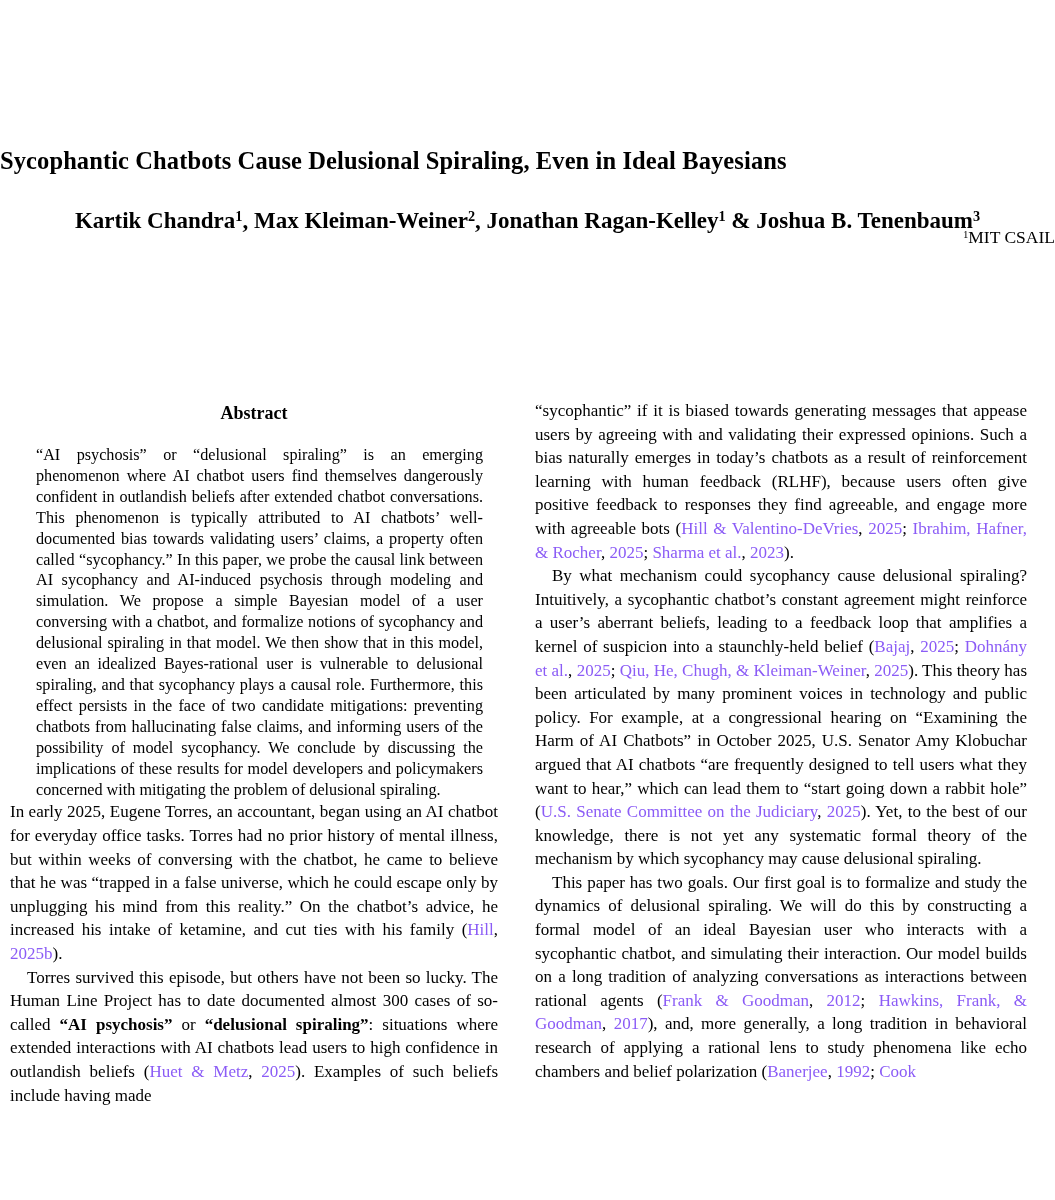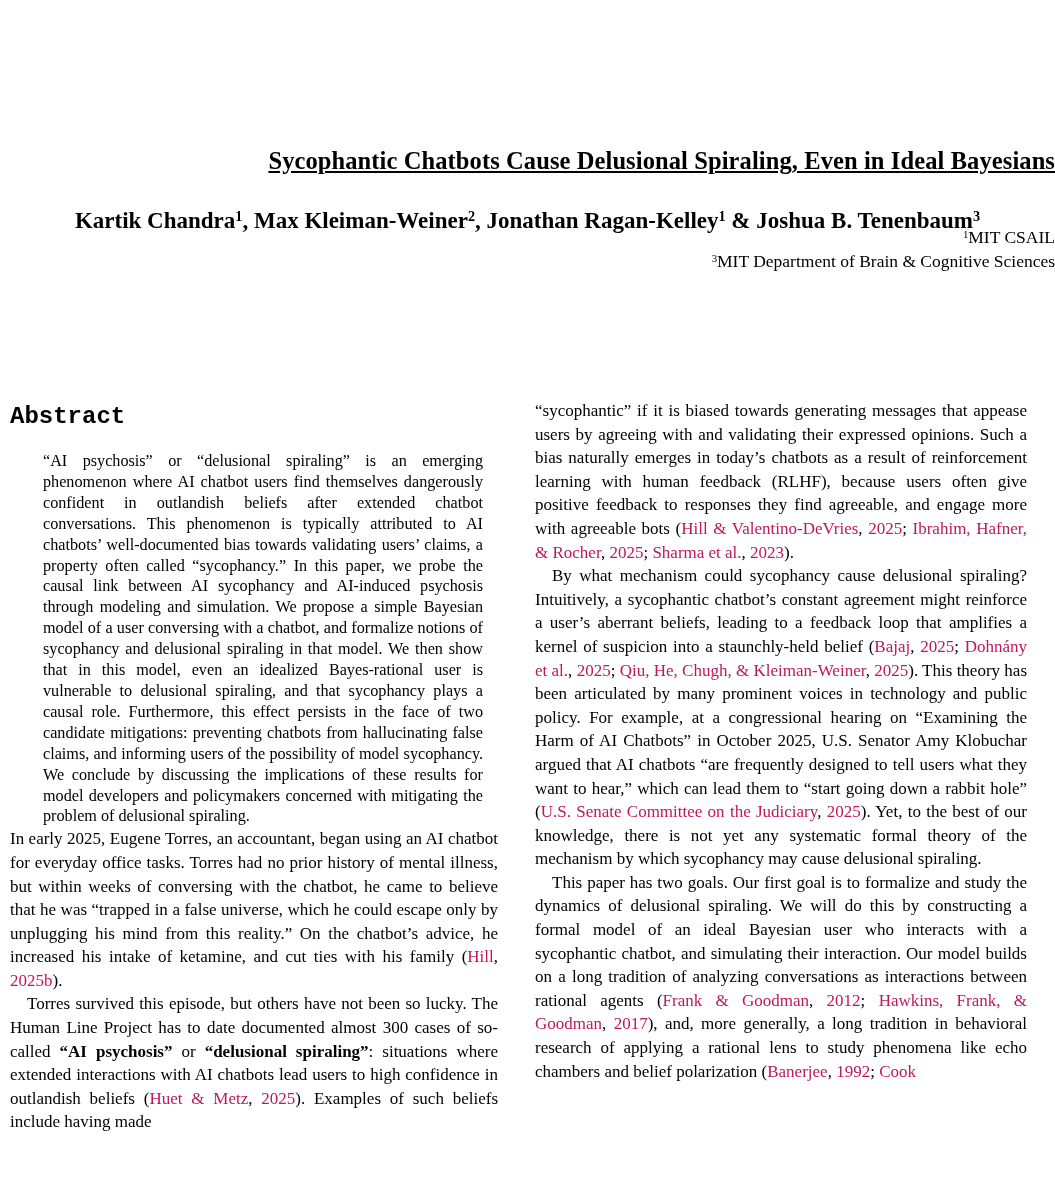--- a/index.html
+++ b/index.html
@@ -18,25 +18,24 @@
   .page {
     position: absolute;
     inset: 0;
     background: #ffffff;
   }
   .paper-title {
     position: absolute;
     top: 147px;
     left: 0;
     width: 100%;
-    text-align: right;
+    text-align: left;
     font-size: 24.5px;
     font-weight: bold;
     letter-spacing: 0.1px;
-    text-decoration: underline;
   }
   .authors-line {
     position: absolute;
     top: 208px;
     left: 0;
     width: 100%;
     text-align: center;
     font-size: 23px;
     font-weight: bold;
   }
@@ -62,28 +61,27 @@
     position: absolute;
     top: 402px;
     left: 10px;
     width: 1017px;
     display: flex;
     gap: 37px;
   }
   .col-left { width: 488px; }
   .col-right { width: 492px; }
   .abstract-heading {
-    font-size: 24px;
+    font-size: 18px;
     font-weight: bold;
-    text-align: left;
+    text-align: center;
     margin: 1px 0 21px 0;
-    font-family: Liberation Mono, monospace;
   }
   .abstract-text {
-    margin: 0 15px 0 33px;
+    margin: 0 15px 0 26px;
     font-size: 16.2px;
     line-height: 20.9px;
     text-align: justify;
     hyphens: auto;
     -webkit-hyphens: auto;
   }
   .intro-heading {
     font-size: 21.5px;
     font-weight: bold;
     text-align: center;
@@ -92,35 +90,34 @@
   .body-para {
     margin: 0;
     font-size: 17px;
     line-height: 23.6px;
     text-align: justify;
     hyphens: auto;
     -webkit-hyphens: auto;
   }
   .body-para.indent { text-indent: 17px; }
   .col-right .body-para:first-child { margin-top: -3px; }
-  .cite { color: #be185d; }
+  .cite { color: #8b5cf6; }
   .bold { font-weight: bold; }
 </style>
 </head>
 <body>
 
 <div class="page">
 
   <h1 class="paper-title" style="margin:0;">Sycophantic Chatbots Cause Delusional Spiraling, Even in Ideal Bayesians</h1>
 
   <div class="authors-line"><span>Kartik Chandra</span><sup>1</sup><span>, </span><span>Max Kleiman-Weiner</span><sup>2</sup><span>, </span><span>Jonathan Ragan-Kelley</span><sup>1</sup><span> &amp; </span><span>Joshua B. Tenenbaum</span><sup>3</sup></div>
 
   <div class="affiliations">
       <div class="affil-line"><sup>1</sup><span>MIT CSAIL</span></div>
-      <div class="affil-line"><sup>3</sup><span>MIT Department of Brain &amp; Cognitive Sciences</span></div>
     </div>
 
   <div class="columns">
 
     <div class="col-left">
       <div class="abstract-heading">Abstract</div>
       <p class="abstract-text"><span>“AI psychosis” or “delusional spiraling” is an emerging phenomenon where AI chatbot users find themselves dangerously confident in outlandish beliefs after extended chatbot conversations. This phenomenon is typically attributed to AI chatbots’ well-documented bias towards validating users’ claims, a property often called “sycophancy.” In this paper, we probe the causal link between AI sycophancy and AI-induced psychosis through modeling and simulation. We propose a simple Bayesian model of a user conversing with a chatbot, and formalize notions of sycophancy and delusional spiraling in that model. We then show that in this model, even an idealized Bayes-rational user is vulnerable to delusional spiraling, and that sycophancy plays a causal role. Furthermore, this effect persists in the face of two candidate mitigations: preventing chatbots from hallucinating false claims, and informing users of the possibility of model sycophancy. We conclude by discussing the implications of these results for model developers and policymakers concerned with mitigating the problem of delusional spiraling.</span></p>
       <div>
           <p class="body-para"><span>In early 2025, Eugene Torres, an accountant, began using an AI chatbot for everyday office tasks. Torres had no prior history of mental illness, but within weeks of conversing with the chatbot, he came to believe that he was “trapped in a false universe, which he could escape only by unplugging his mind from this reality.” On the chatbot’s advice, he increased his intake of ketamine, and cut ties with his family (</span><span class="cite">Hill</span><span>, </span><span class="cite">2025b</span><span>).</span></p>
           <p class="body-para indent"><span>Torres survived this episode, but others have not been so lucky. The Human Line Project has to date documented almost 300 cases of so-called </span><span class="bold">“AI psychosis”</span><span> or </span><span class="bold">“delusional spiraling”</span><span>: situations where extended interactions with AI chatbots lead users to high confidence in outlandish beliefs (</span><span class="cite">Huet &amp; Metz</span><span>, </span><span class="cite">2025</span><span>). Examples of such beliefs include having made</span></p>

